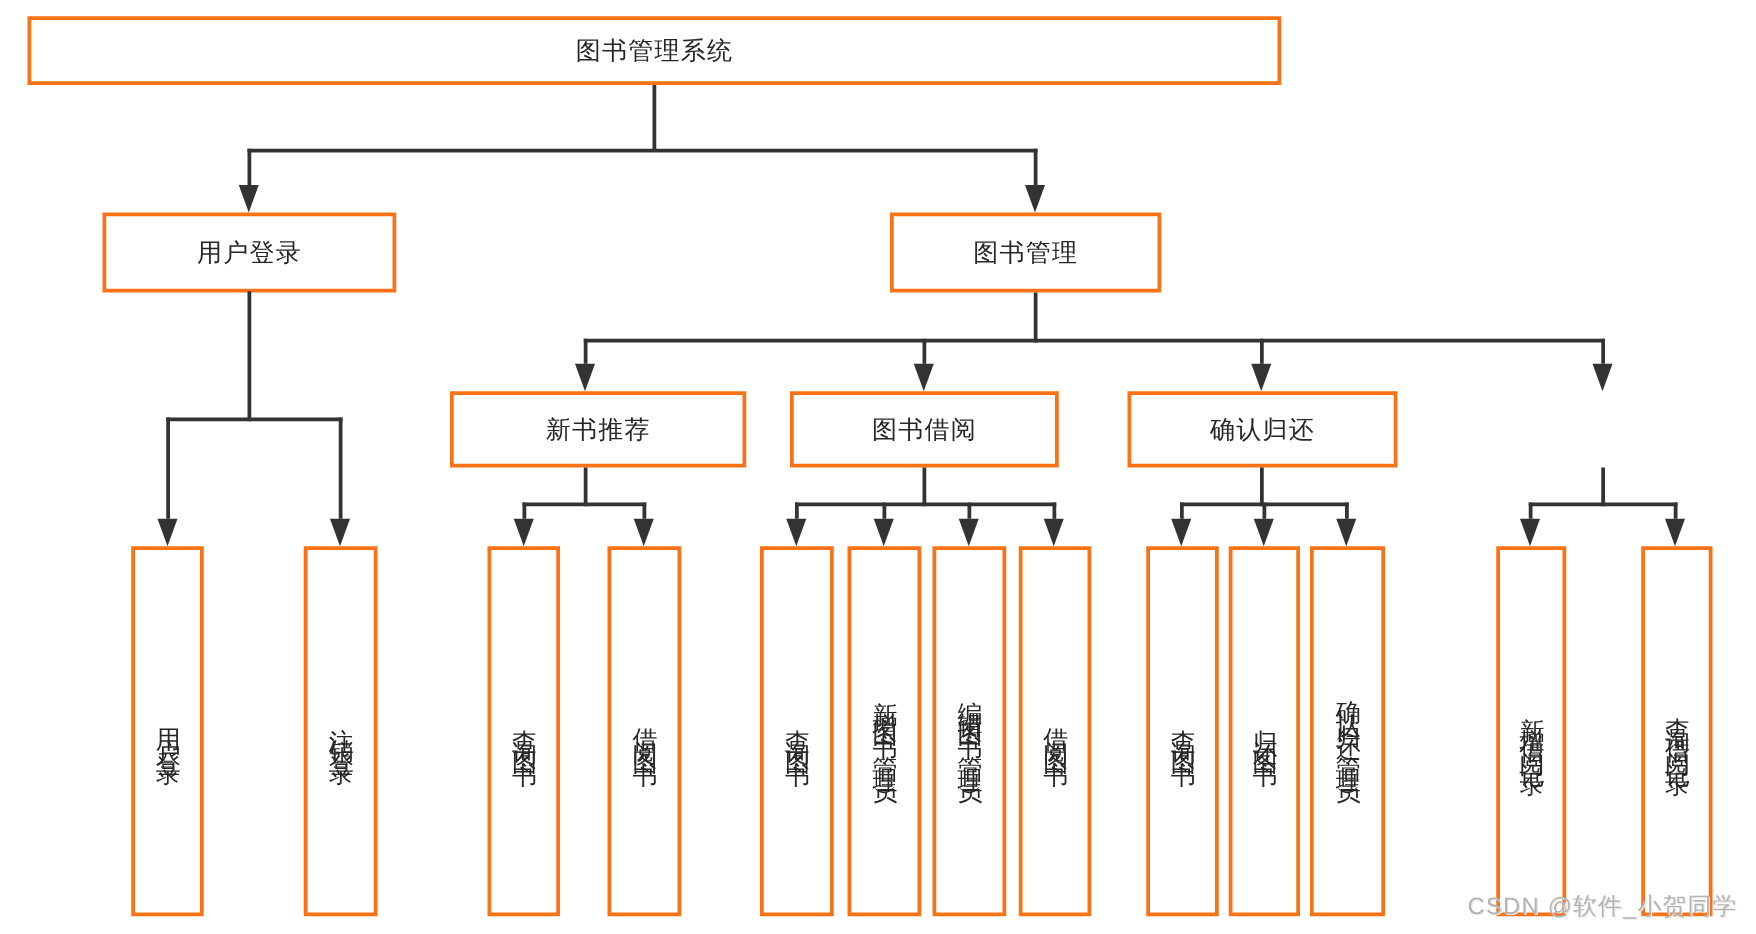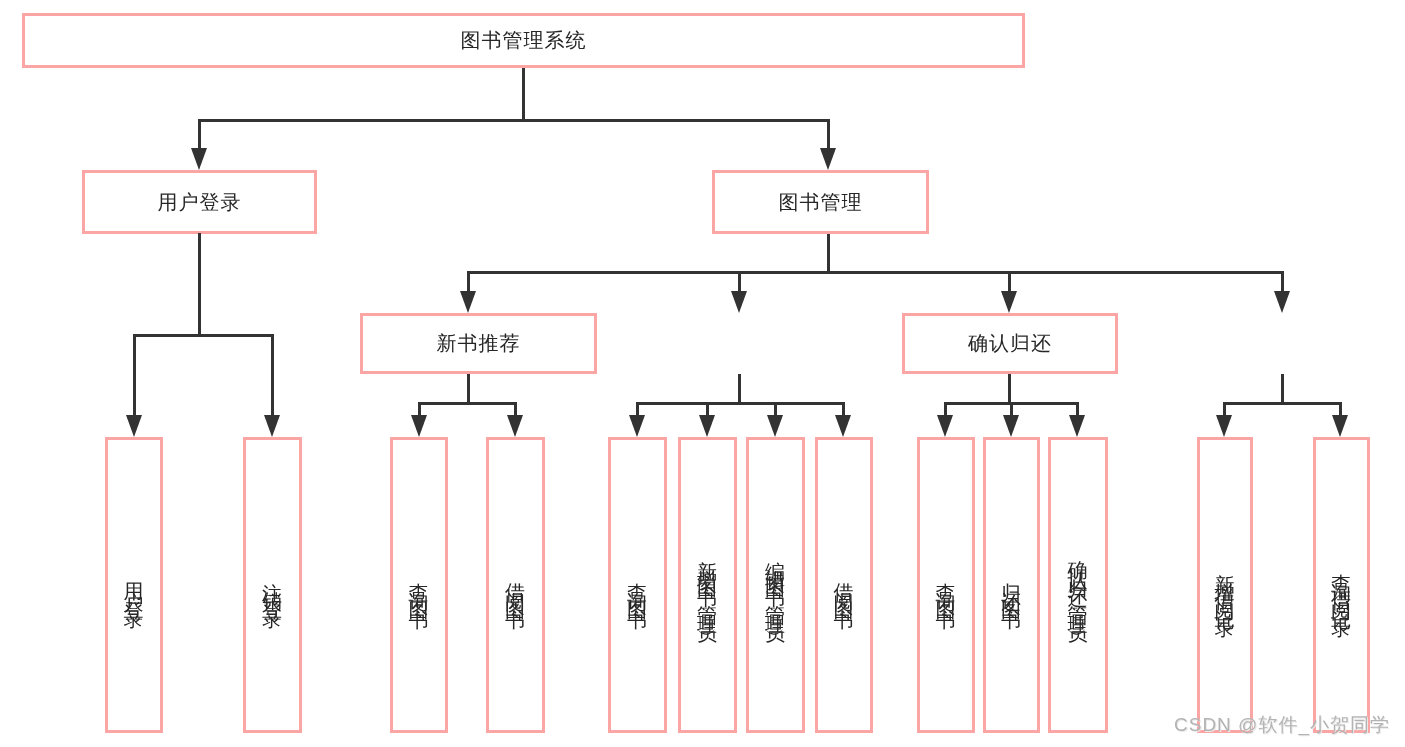--- a/index.html
+++ b/index.html
@@ -6,21 +6,21 @@
   #stage{
     position:relative;
     width:1405px;height:747px;
     background:#ffffff;
     font-family:"Liberation Sans","DejaVu Sans",sans-serif;
     overflow:hidden;
   }
   .node{
     position:absolute;
     box-sizing:border-box;
-    border:3px solid #fca5a5;
+    border:3px solid #f97316;
     background:#ffffff;
     display:flex;
     align-items:center;
     justify-content:center;
     font-size:20px;
     color:#262626;
     letter-spacing:1px;
     white-space:nowrap;
   }
   .hnode{top:170px;height:64px;}
@@ -56,20 +56,21 @@
 <body>
 
 <div id="stage">
 
   <div class="node" style="left:22px;top:13px;width:1003px;height:55px;">图书管理系统</div>
 
   <div class="node hnode" style="left:82px;width:235px;">用户登录</div>
   <div class="node hnode" style="left:712px;width:217px;">图书管理</div>
 
   <div class="node l3node" style="left:360px;width:237px;">新书推荐</div>
+  <div class="node l3node" style="left:632px;width:215px;">图书借阅</div>
   <div class="node l3node" style="left:902px;width:216px;">确认归还</div>
 
   <div class="node vnode" style="left:105px;width:58px;">用户登录</div>
   <div class="node vnode" style="left:243px;width:59px;">注销登录</div>
 
   <div class="node vnode" style="left:390px;width:58px;">查询图书</div>
   <div class="node vnode" style="left:486px;width:59px;">借阅图书</div>
 
   <div class="node vnode" style="left:608px;width:59px;">查询图书</div>
   <div class="node vnode" style="left:678px;width:59px;">新增图书（管理员）</div>

